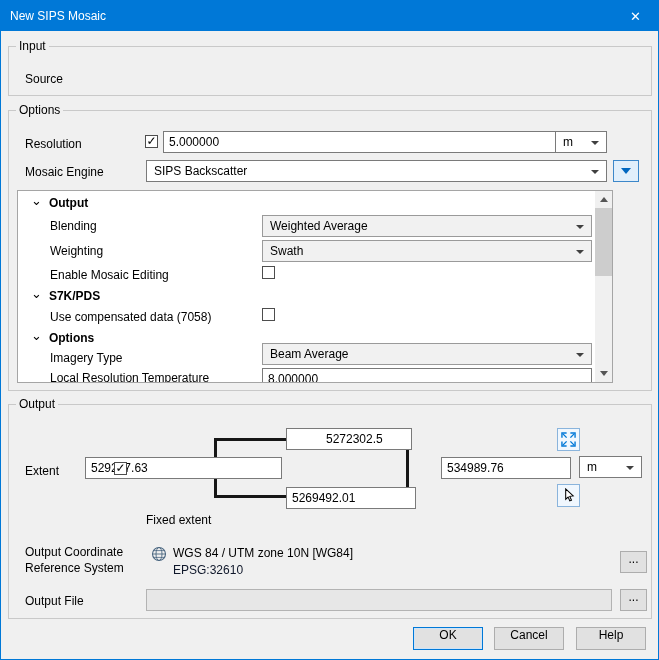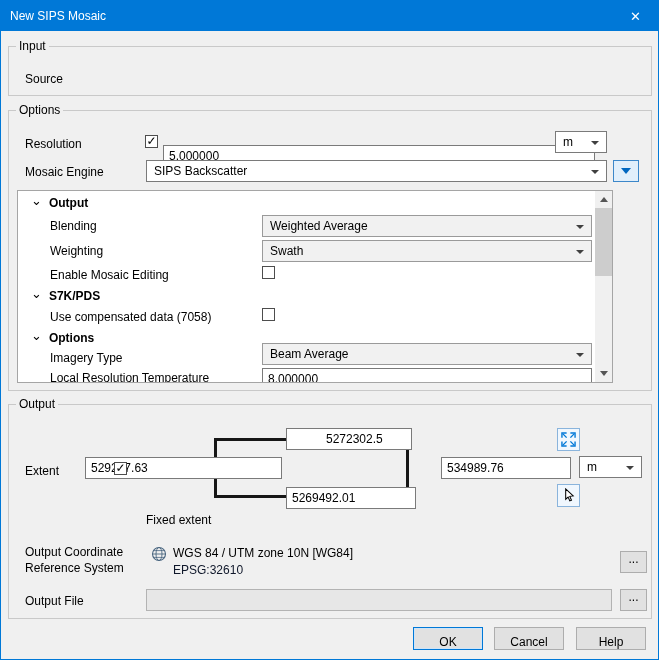--- a/index.html
+++ b/index.html
@@ -28,21 +28,21 @@
   .section { position:absolute; left:13px; font-weight:bold; display:flex; align-items:flex-start; gap:7px; }
   .chev { font-weight:normal; font-size:13px; line-height:12px; position:relative; top:-1px; }
   .plbl { position:absolute; white-space:nowrap; }
   .scrollbar { position:absolute; right:0; top:0; width:17px; height:100%; background:#f0f0f0; }
   .sb-btn { position:absolute; left:0; width:17px; height:17px; display:flex; align-items:center; justify-content:center; }
   .sb-up { top:0; } .sb-down { bottom:0; }
   .tri-up { width:0; height:0; border-left:4px solid transparent; border-right:4px solid transparent; border-bottom:5px solid #555; }
   .tri-down { width:0; height:0; border-left:4px solid transparent; border-right:4px solid transparent; border-top:5px solid #555; }
   .sb-thumb { position:absolute; left:0; top:17px; width:17px; height:68px; background:#cdcdcd; }
   .extent-rect { position:absolute; border:3px solid #161616; }
-  .btn { position:absolute; height:23px; background:#e1e1e1; border:1px solid #adadad; font:12px "Liberation Sans", sans-serif; display:flex; align-items:flex-end; justify-content:center; cursor:pointer; }
+  .btn { position:absolute; height:23px; background:#e1e1e1; border:1px solid #adadad; font:12px "Liberation Sans", sans-serif; display:flex; align-items:flex-start; justify-content:center; cursor:pointer; }
   .btn.primary { border-color:#0078d7; box-shadow: inset 0 0 0 1px #cfe4f7; }
   .small-btn { position:absolute; width:27px; height:22px; background:#e1e1e1; border:1px solid #adadad; display:flex; align-items:flex-start; justify-content:center; font-size:12px; line-height:14px; cursor:pointer; }
   .tool-btn { position:absolute; width:23px; height:23px; background:#f0f7fe; border:1px solid #8ab4dc; display:flex; align-items:center; justify-content:center; cursor:pointer; }
   .engine-btn { position:absolute; width:26px; height:22px; background:#e1effb; border:1px solid #3c87c9; display:flex; align-items:center; justify-content:center; cursor:pointer; }
   .engine-btn .blue-arrow { width:0; height:0; border-left:5px solid transparent; border-right:5px solid transparent; border-top:6px solid #0067c0; }
   .globe { position:absolute; width:16px; height:16px; }
 </style>
 </head>
 <body>
 
@@ -61,21 +61,21 @@
   <span class="lbl" style="left:24px;top:71px">Source</span>
 
   <fieldset class="group" style="left:7px;top:102px;width:644px;height:288px">
     <legend>Options</legend>
   </fieldset>
 
   <span class="lbl" style="left:24px;top:136px">Resolution</span>
   <span class="checkbox" style="left:144px;top:134px">
     <span>✓</span>
   </span>
-  <input class="textbox" style="left: 162px; top: 144px; width: 432px;" value="5.000000">
+  <input class="textbox" style="left: 162px; top: 130px; width: 432px;" value="5.000000">
   <div class="combo" style="left:554px;top:130px;width:52px">
     <span class="combo-text">m</span>
     <span class="combo-arrow"></span>
   </div>
 
   <span class="lbl" style="left:24px;top:164px">Mosaic Engine</span>
   <div class="combo" style="left:145px;top:159px;width:461px">
     <span class="combo-text">SIPS Backscatter</span>
     <span class="combo-arrow"></span>
   </div>

